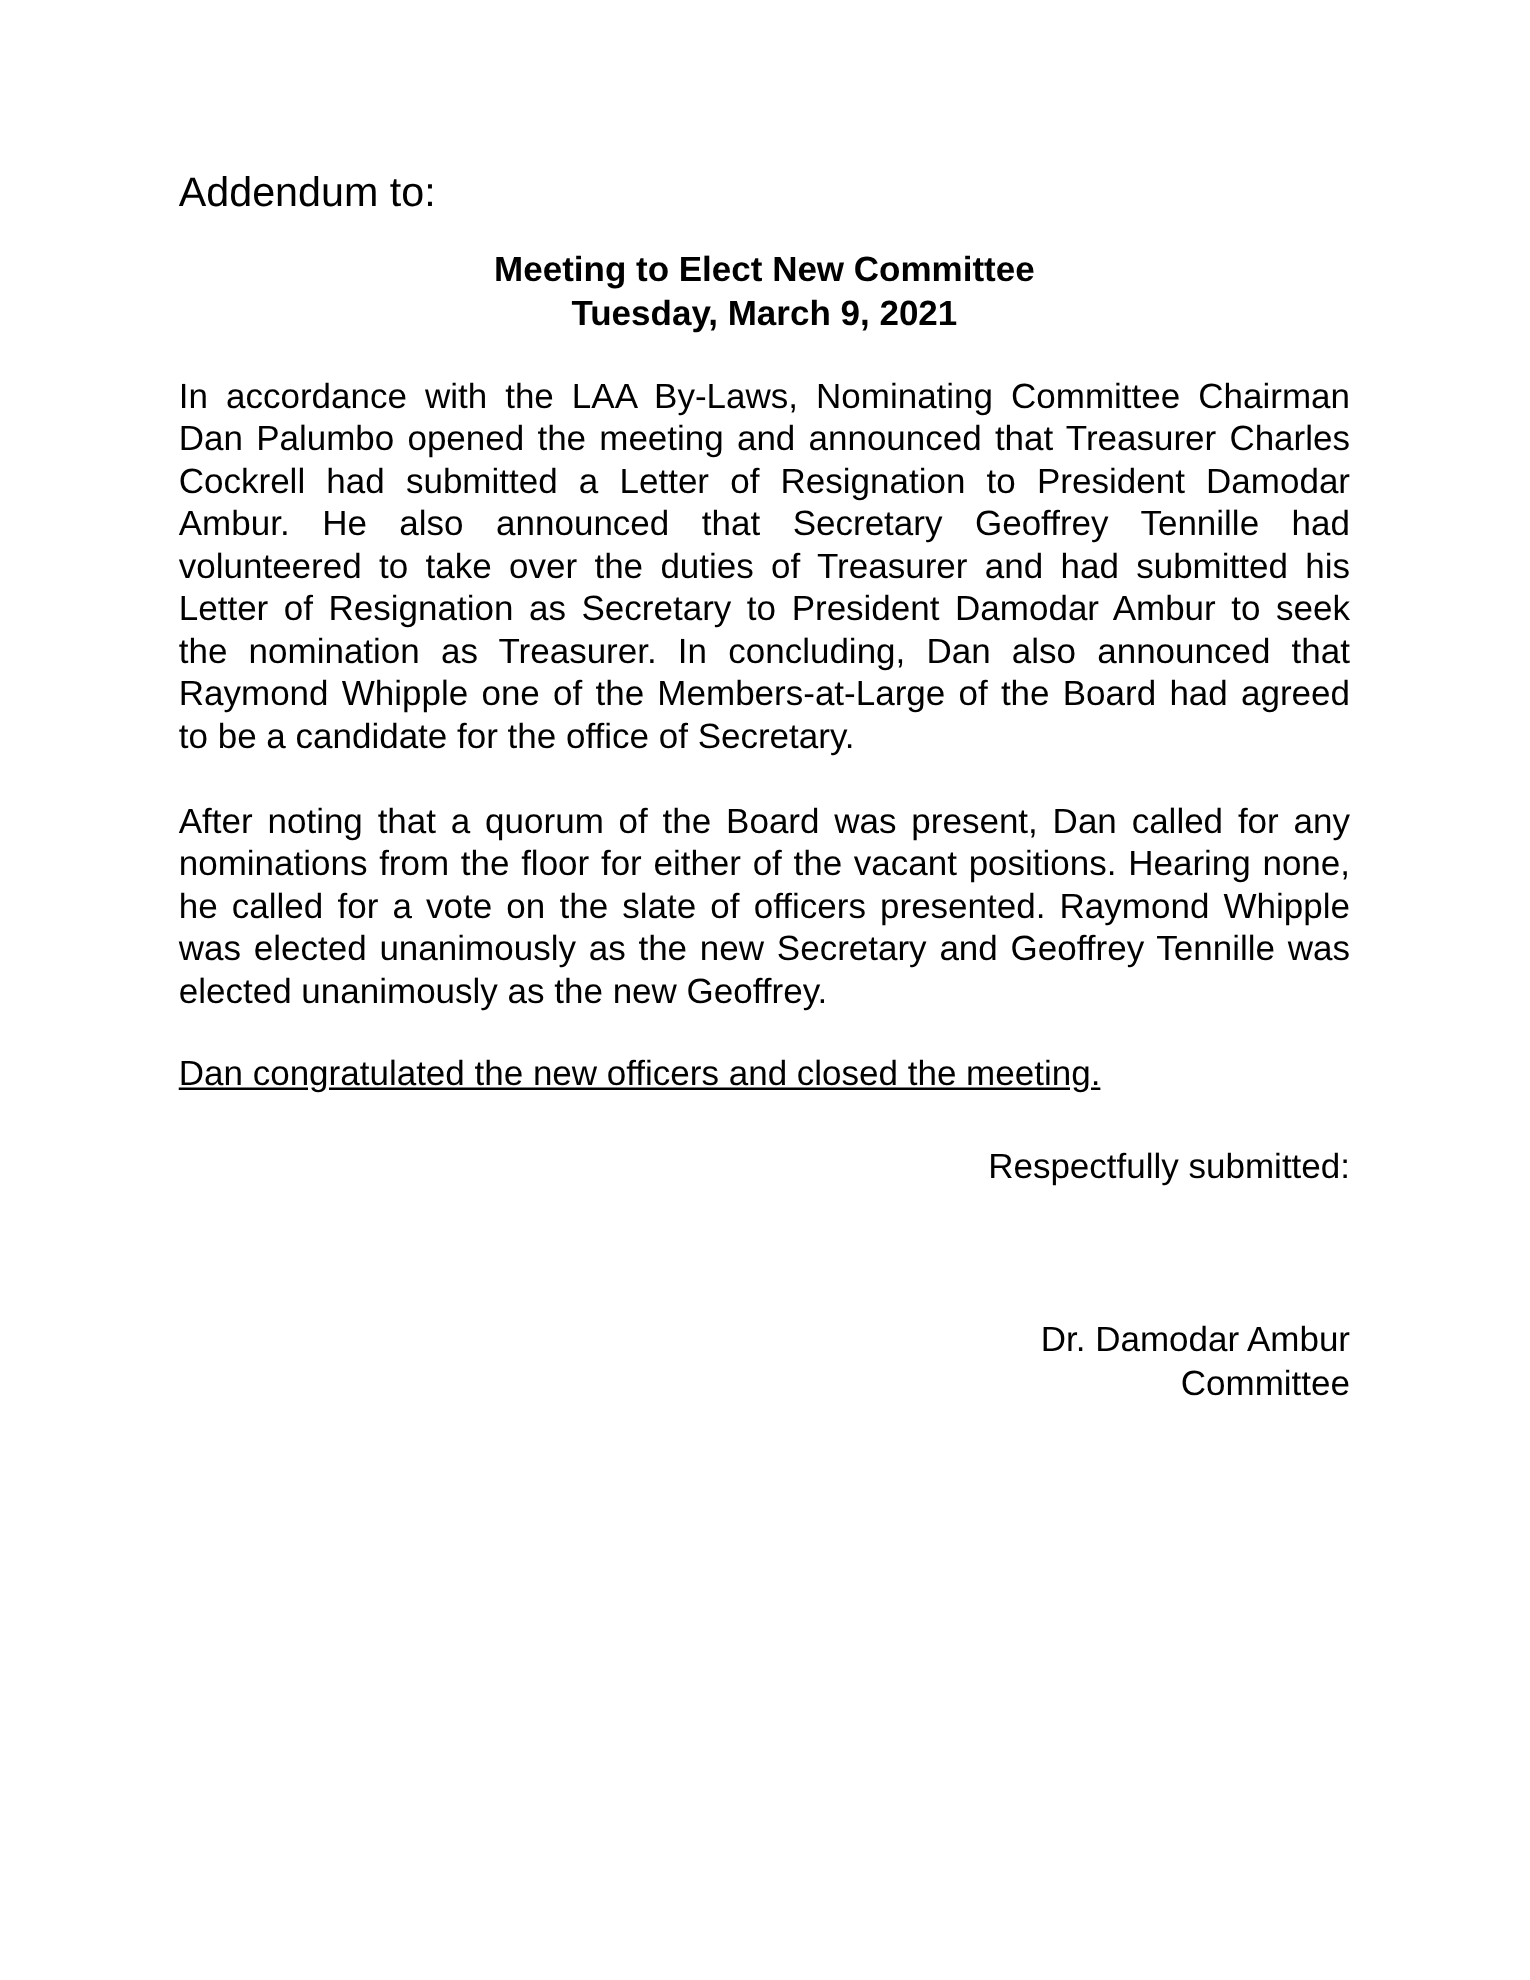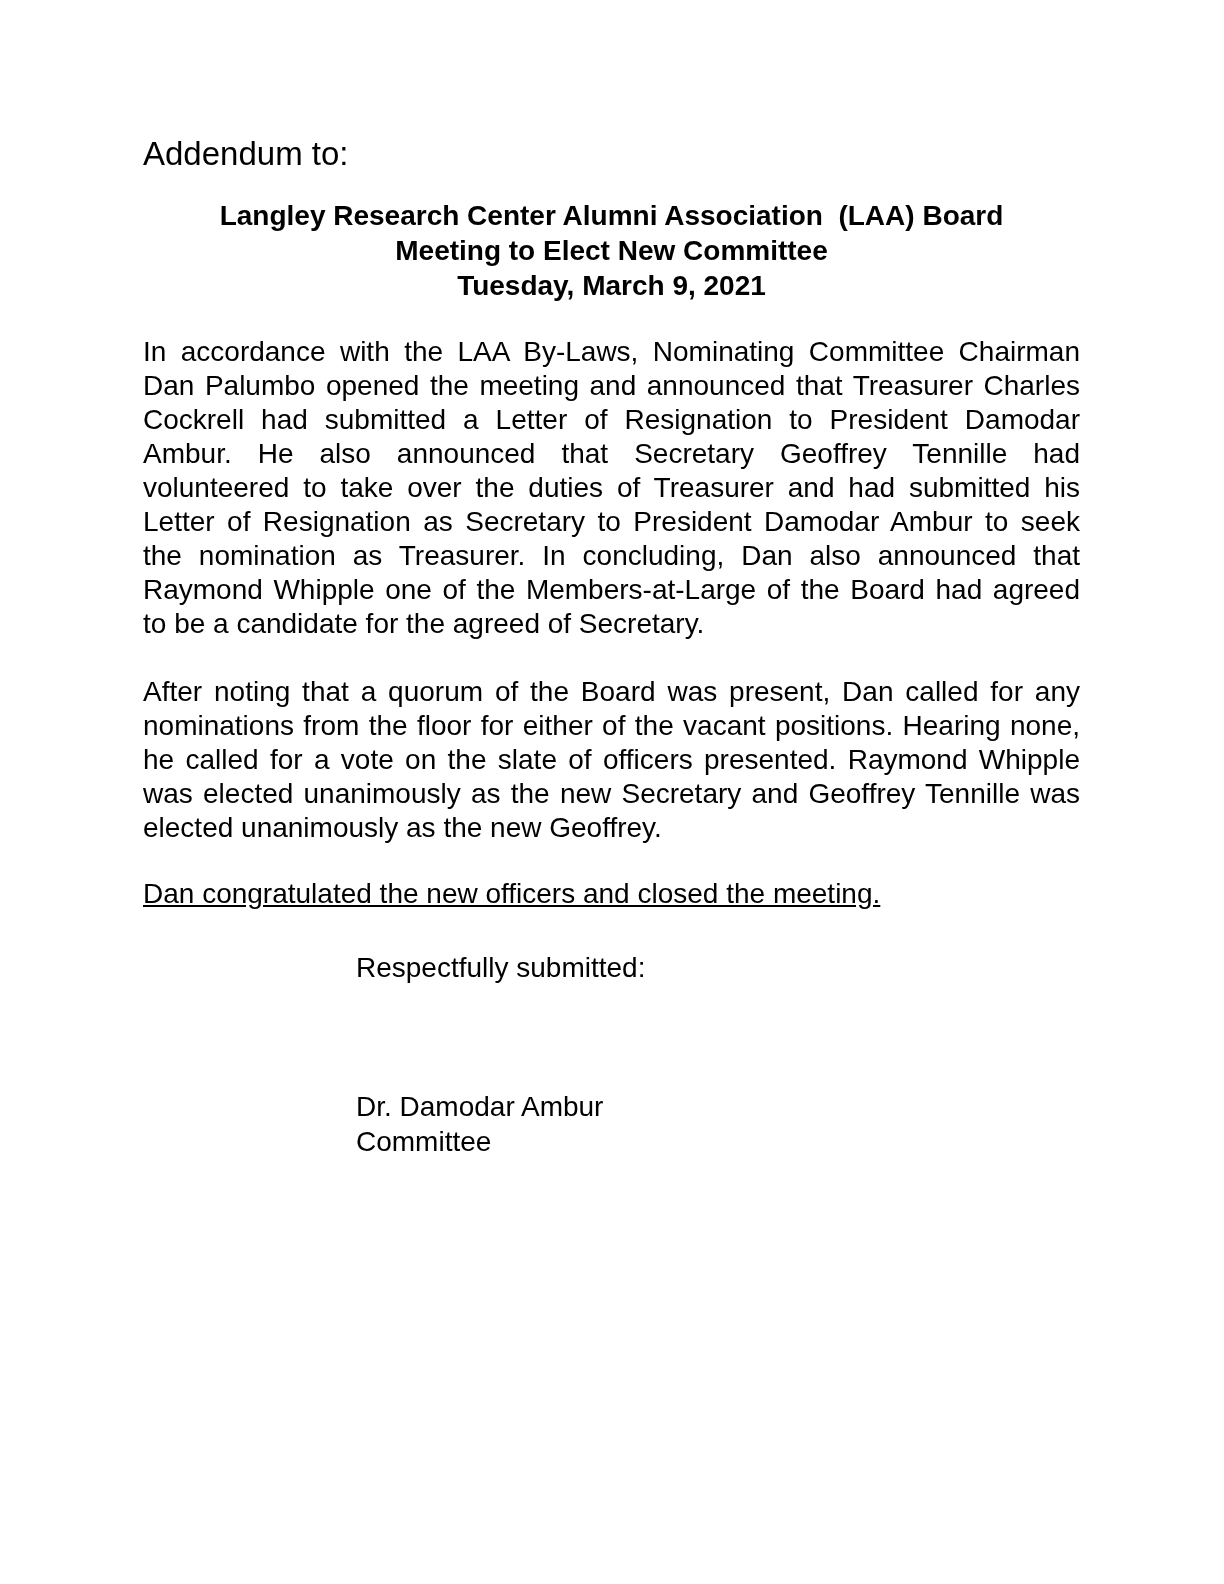--- a/index.html
+++ b/index.html
@@ -47,21 +47,21 @@
     text-align: justify;
     text-align-last: justify;
   }
   .closing {
     margin-top: 32px;
     line-height: 34px;
     text-decoration: underline;
   }
   .offset-center {
     padding-left: 213px;
-    text-align: left;
+    text-align: right;
   }
   .submitted {
     margin-top: 40px;
     line-height: 34px;
   }
   .sig-block {
     margin-top: 100px;
   }
   .sig-block .sig-line {
     line-height: 35px;
@@ -75,35 +75,34 @@
   }
 </style>
 </head>
 <body>
 
 <div class="page">
 
   <div class="addendum">Addendum to:</div>
 
   <div class="title-block">
-    <div class="title-line">Langley Research Center Alumni Association  (LAA) Board</div>
     <div class="title-line">Meeting to Elect New Committee</div>
     <div class="title-line">Tuesday, March 9, 2021</div>
   </div>
 
   <div class="paragraph">
     <div class="line j">In accordance with the LAA By-Laws, Nominating Committee Chairman</div>
     <div class="line j">Dan Palumbo opened the meeting and announced that Treasurer Charles</div>
     <div class="line j">Cockrell had submitted a Letter of Resignation to President Damodar</div>
     <div class="line j">Ambur. He also announced that Secretary Geoffrey Tennille had</div>
     <div class="line j">volunteered to take over the duties of Treasurer and had submitted his</div>
     <div class="line j">Letter of Resignation as Secretary to President Damodar Ambur to seek</div>
     <div class="line j">the nomination as Treasurer. In concluding, Dan also announced that</div>
     <div class="line j">Raymond Whipple one of the Members-at-Large of the Board had agreed</div>
-    <div class="line">to be a candidate for the agreed of Secretary.</div>
+    <div class="line">to be a candidate for the office of Secretary.</div>
   </div>
 
   <div class="paragraph p2">
     <div class="line j">After noting that a quorum of the Board was present, Dan called for any</div>
     <div class="line j">nominations from the floor for either of the vacant positions. Hearing none,</div>
     <div class="line j">he called for a vote on the slate of officers presented. Raymond Whipple</div>
     <div class="line j">was elected unanimously as the new Secretary and Geoffrey Tennille was</div>
     <div class="line">elected unanimously as the new Geoffrey.</div>
   </div>
 

